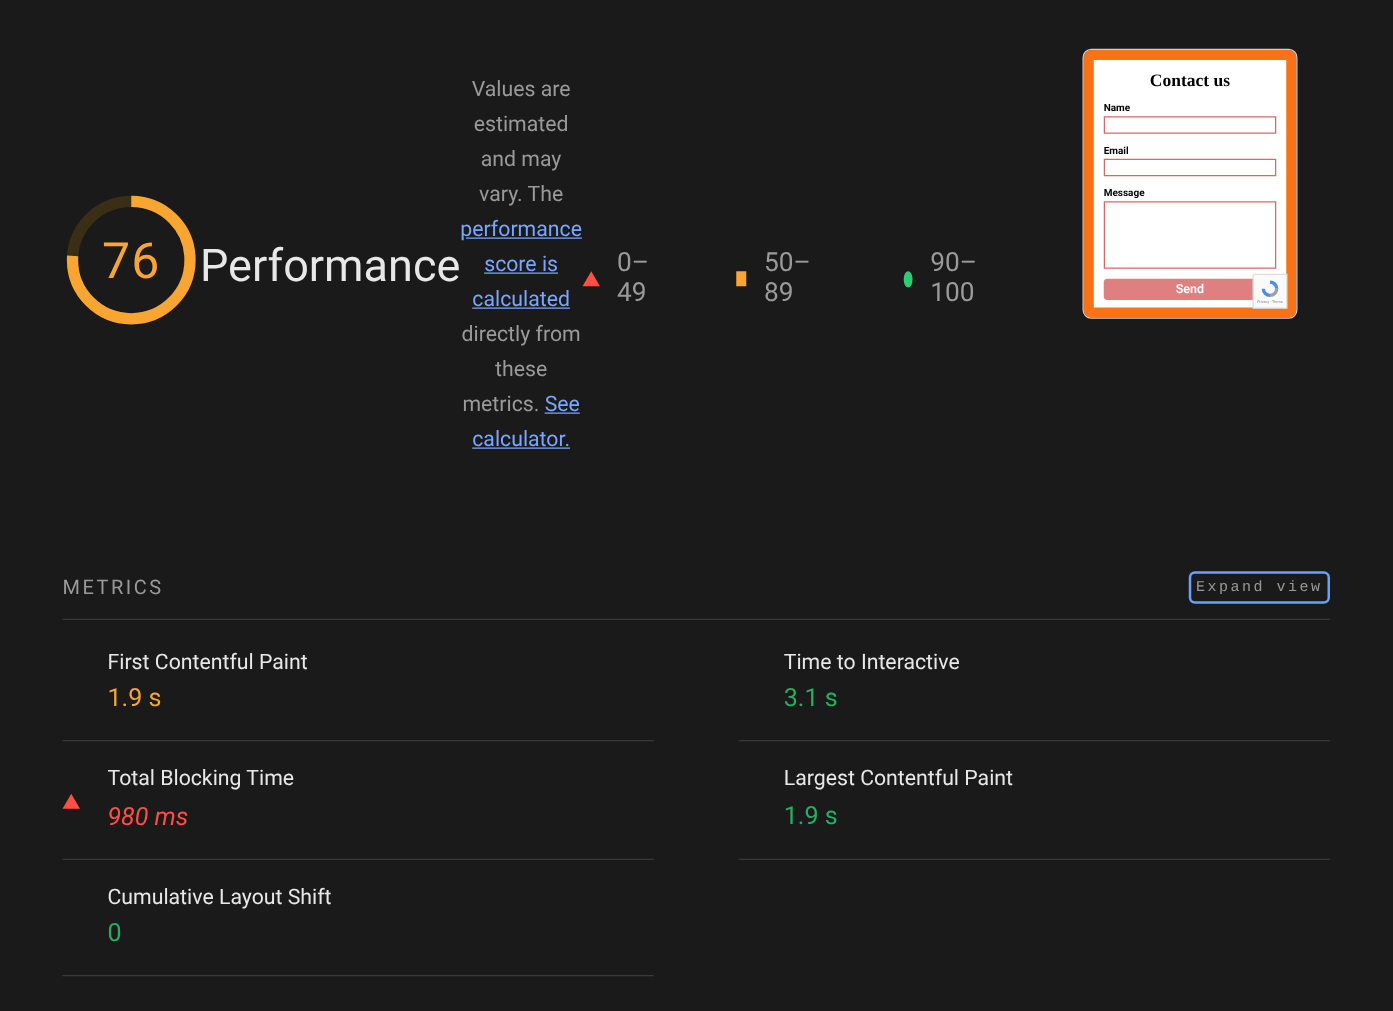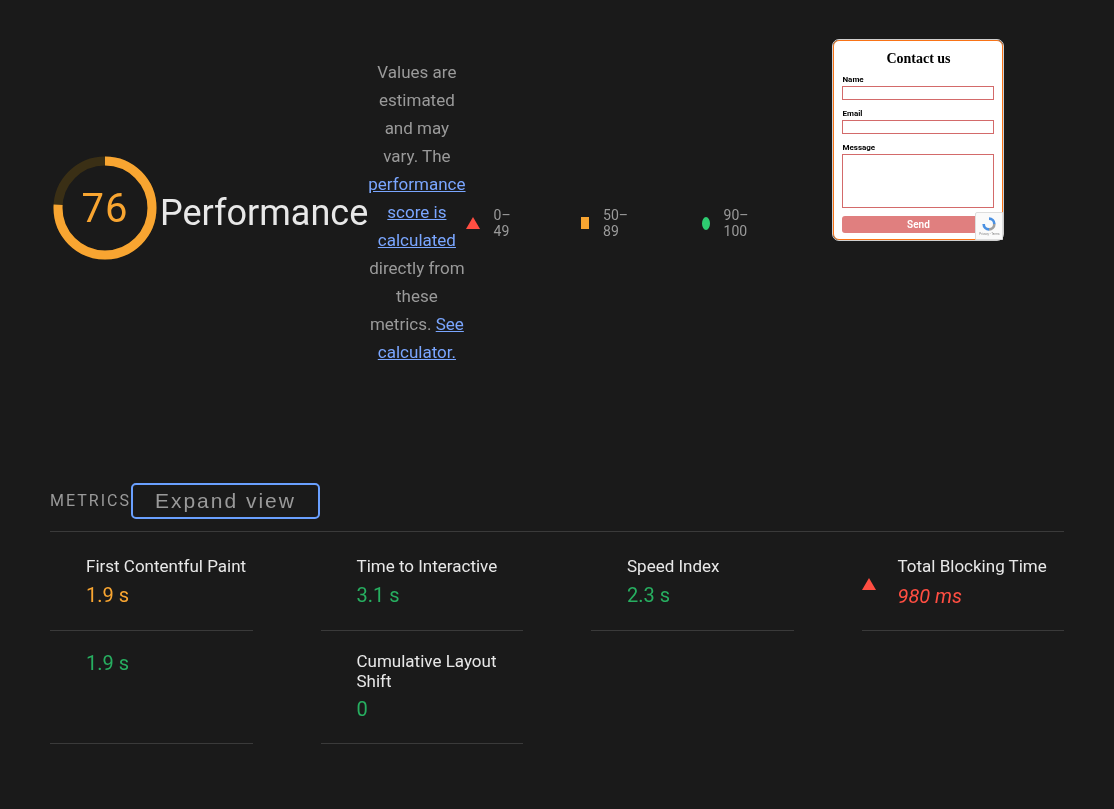--- a/index.html
+++ b/index.html
@@ -36,51 +36,51 @@
   .gauge .bg{stroke:var(--gauge-bg);}
   .gauge .fg{stroke:var(--orange);stroke-linecap:butt;}
   .gauge-num{
     position:absolute;left:0;top:0;width:100%;height:100%;
     display:flex;align-items:center;justify-content:center;
     font-size:40px;color:var(--orange);font-weight:400;letter-spacing:1px;
   }
   .perf-title{font-size:36px;font-weight:400;margin-top:20px;}
   .perf-desc{color:var(--muted);font-size:17px;text-align:center;margin-top:18px;line-height:1.65;max-width:460px;}
   .perf-desc a{color:var(--link);text-decoration:underline;}
-  .legend{display:flex;gap:70px;margin-top:40px;align-items:center;color:var(--muted);font-size:14px;}
+  .legend{display:flex;gap:70px;margin-top:40px;align-items:center;color:var(--muted);font-size:21px;}
   .legend-item{display:flex;align-items:center;gap:14px;}
   .tri{width:0;height:0;border-left:7px solid transparent;border-right:7px solid transparent;border-bottom:12px solid var(--red);}
   .sq{width:12px;height:12px;background:var(--orange);}
   .dot{width:13px;height:13px;border-radius:50%;background:var(--green);}
   .preview{
-    background:#fff;border:1px solid #f97316;outline:1px solid #cfcfcf;border-radius:6px;
+    background:#fff;border:8px solid #f97316;outline:1px solid #cfcfcf;border-radius:6px;
     color:#000;font-size:9px;padding:6px 8px 6px 8px;position:relative;
   }
   .preview h4{font-family:Georgia,'Times New Roman',serif;font-weight:700;font-size:14px;text-align:center;margin:4px 0 8px 0;}
   .flabel{font-size:8px;color:#000;margin-bottom:2px;font-weight:bold;}
   .finput{border:1px solid #d36a6a;height:14px;width:100%;margin-bottom:9px;background:#fff;}
   .ftext{border:1px solid #d36a6a;height:54px;width:100%;margin-bottom:8px;background:#fff;}
   .fsend{background:#e07f7f;color:#fff;text-align:center;border-radius:3px;font-size:10px;padding:3px 14px;font-weight:600;}
   .recap{
     position:absolute;right:-1px;bottom:-1px;width:28px;height:28px;background:#fafafa;border:1px solid #ddd;border-radius:2px 0 0 0;
     display:flex;flex-direction:column;align-items:center;justify-content:center;gap:1px;
   }
   .recap svg{width:16px;height:16px;}
   .recap-txt{font-size:3px;color:#888;line-height:1;}
   .metrics-head{
-    display:flex;align-items:center;
-    margin-top:116px;border-bottom:1px solid var(--border);padding-bottom:12px;
+    display:flex;justify-content:space-between;align-items:center;
+    margin-top:90px;border-bottom:1px solid var(--border);padding-bottom:12px;
   }
   .metrics-title{color:var(--muted);letter-spacing:2px;font-size:16px;text-transform:uppercase;}
   .expand{
-    color:var(--muted);font-size:21px;letter-spacing:2px;
-    border:2px solid var(--focus);border-radius:5px;padding:4px 22px;background:transparent;
-    font-family:Liberation Sans, sans-serif;cursor:pointer;
+    color:var(--muted);font-size:12px;letter-spacing:2px;
+    border:2px solid var(--focus);border-radius:5px;padding:4px 4px;background:transparent;
+    font-family:Liberation Mono, monospace;cursor:pointer;
   }
-  .grid{display:grid;grid-template-columns:1fr 1fr 1fr 1fr;column-gap:68px;margin-top:4px;}
+  .grid{display:grid;grid-template-columns:1fr 1fr;column-gap:68px;margin-top:4px;}
   .metric{border-bottom:1px solid var(--border);padding:20px 0 22px 0;display:grid;grid-template-columns:36px 1fr;row-gap:6px;align-items:start;}
   .metric .ico{padding-top:3px;}
   .metric .name{color:var(--text);font-size:17px;}
   .metric .val{grid-column:2;font-size:20px;font-weight:400;}
   .val.orange{color:var(--orange);}
   .val.green{color:var(--green2);}
   .val.red{color:var(--red);font-style:italic;}
 </style>
 </head>
 <body>
@@ -147,31 +147,27 @@
         <div class="ico"><span class="sq"></span></div>
         <div class="name">First Contentful Paint</div>
         <div class="val orange">1.9 s</div>
       </div>
       <div class="metric">
         <div class="ico"><span class="dot"></span></div>
         <div class="name">Time to Interactive</div>
         <div class="val green">3.1 s</div>
       </div>
       <div class="metric">
-        <div class="ico"><span class="dot"></span></div>
-        <div class="name">Speed Index</div>
-        <div class="val green">2.3 s</div>
-      </div>
-      <div class="metric">
         <div class="ico"><span class="tri"></span></div>
         <div class="name">Total Blocking Time</div>
         <div class="val red">980 ms</div>
       </div>
       <div class="metric">
         <div class="ico"><span class="dot"></span></div>
+        <div class="name">Largest Contentful Paint</div>
         <div class="val green">1.9 s</div>
       </div>
       <div class="metric">
         <div class="ico"><span class="dot"></span></div>
         <div class="name">Cumulative Layout Shift</div>
         <div class="val green">0</div>
       </div>
     </div>
 </div>
 

